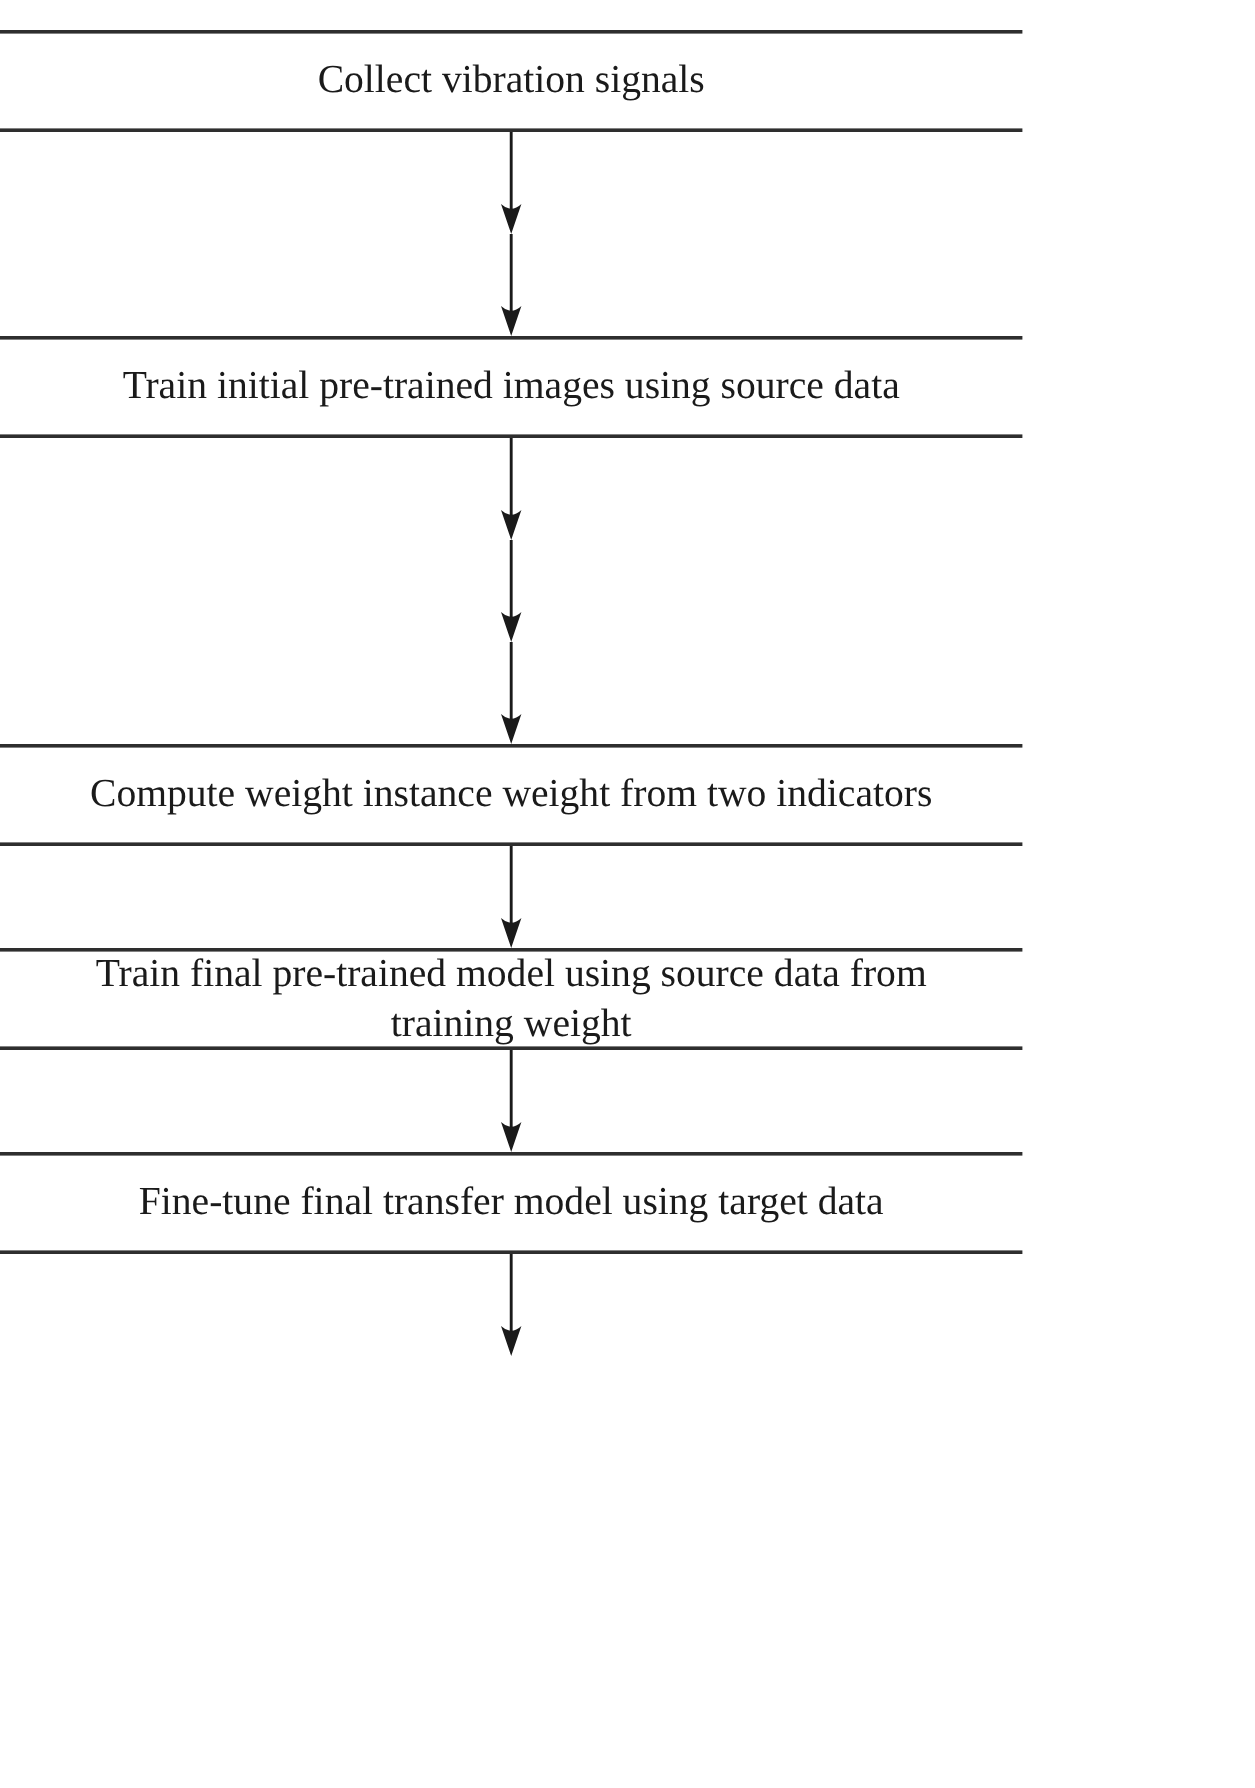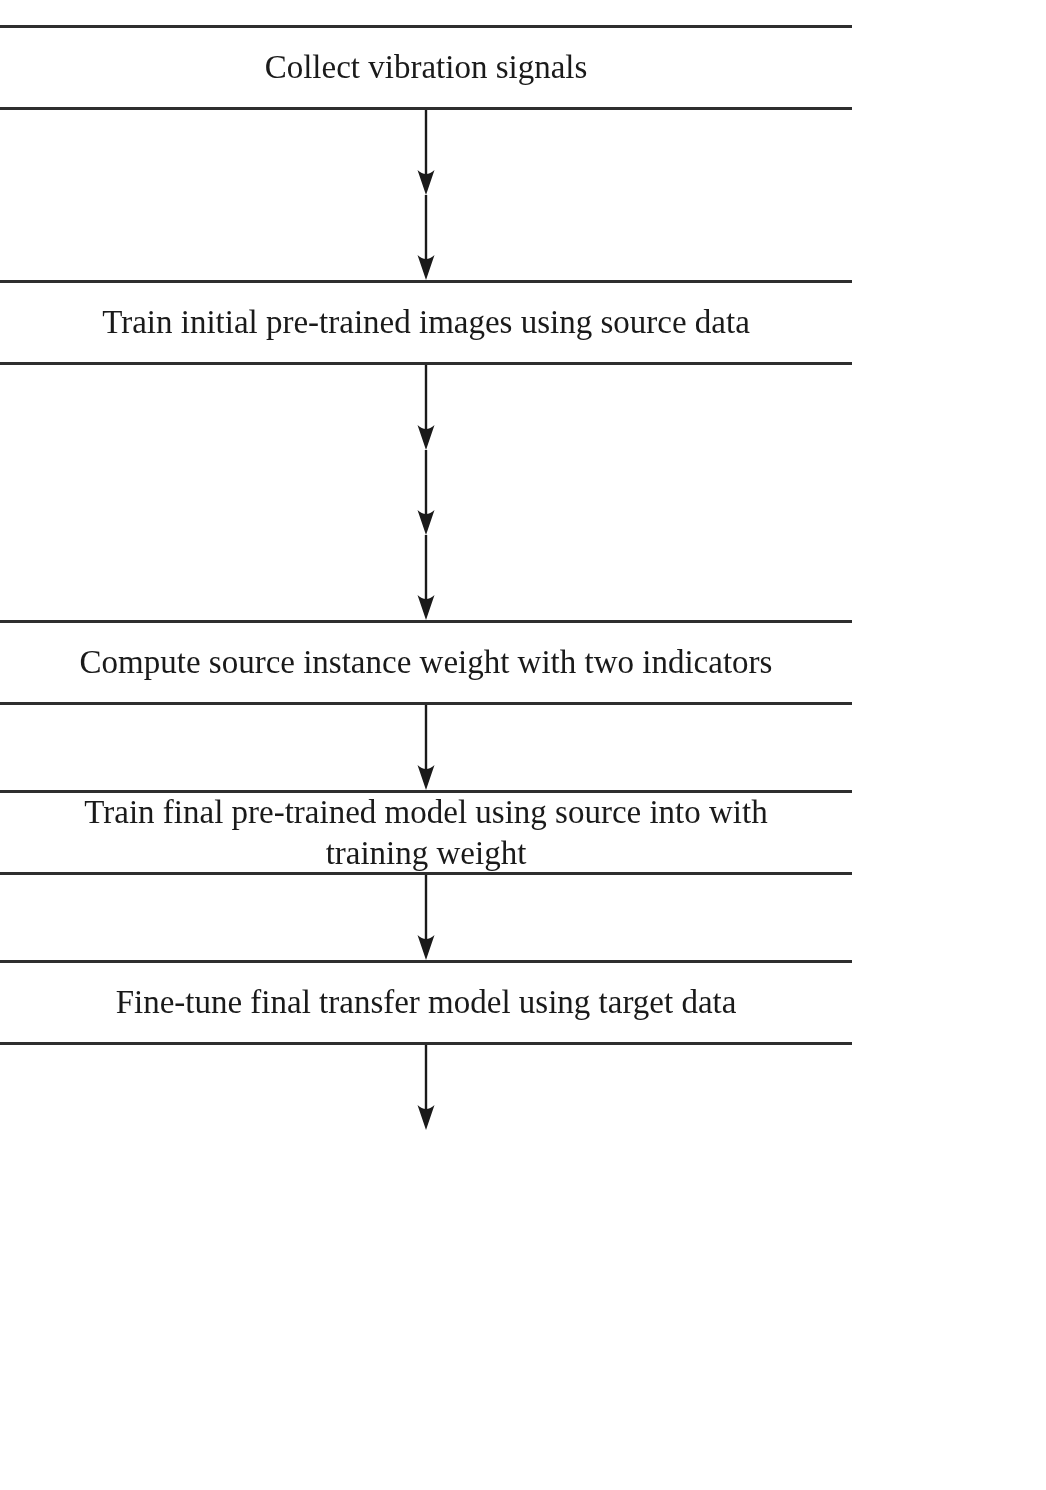--- a/index.html
+++ b/index.html
@@ -85,30 +85,30 @@
     <path d="M13 85 L4.5 60 Q13 68 21.5 60 Z"></path>
   </svg>
 
 
   <svg class="arrow" viewBox="0 0 26 85">
     <line x1="13" y1="0" x2="13" y2="66"></line>
     <path d="M13 85 L4.5 60 Q13 68 21.5 60 Z"></path>
   </svg>
 
   <div class="step">
-    <span class="step-label">Compute source instance weight with two indicators</span>
+    <span class="step-label">Compute weight instance weight from two indicators</span>
   </div>
 
   <svg class="arrow" viewBox="0 0 26 85">
     <line x1="13" y1="0" x2="13" y2="66"></line>
     <path d="M13 85 L4.5 60 Q13 68 21.5 60 Z"></path>
   </svg>
 
   <div class="step">
-    <span class="step-label">Train final pre-trained model using source into with
+    <span class="step-label">Train final pre-trained model using source data from
 training weight</span>
   </div>
 
   <svg class="arrow" viewBox="0 0 26 85">
     <line x1="13" y1="0" x2="13" y2="66"></line>
     <path d="M13 85 L4.5 60 Q13 68 21.5 60 Z"></path>
   </svg>
 
   <div class="step">
     <span class="step-label">Fine-tune final transfer model using target data</span>

